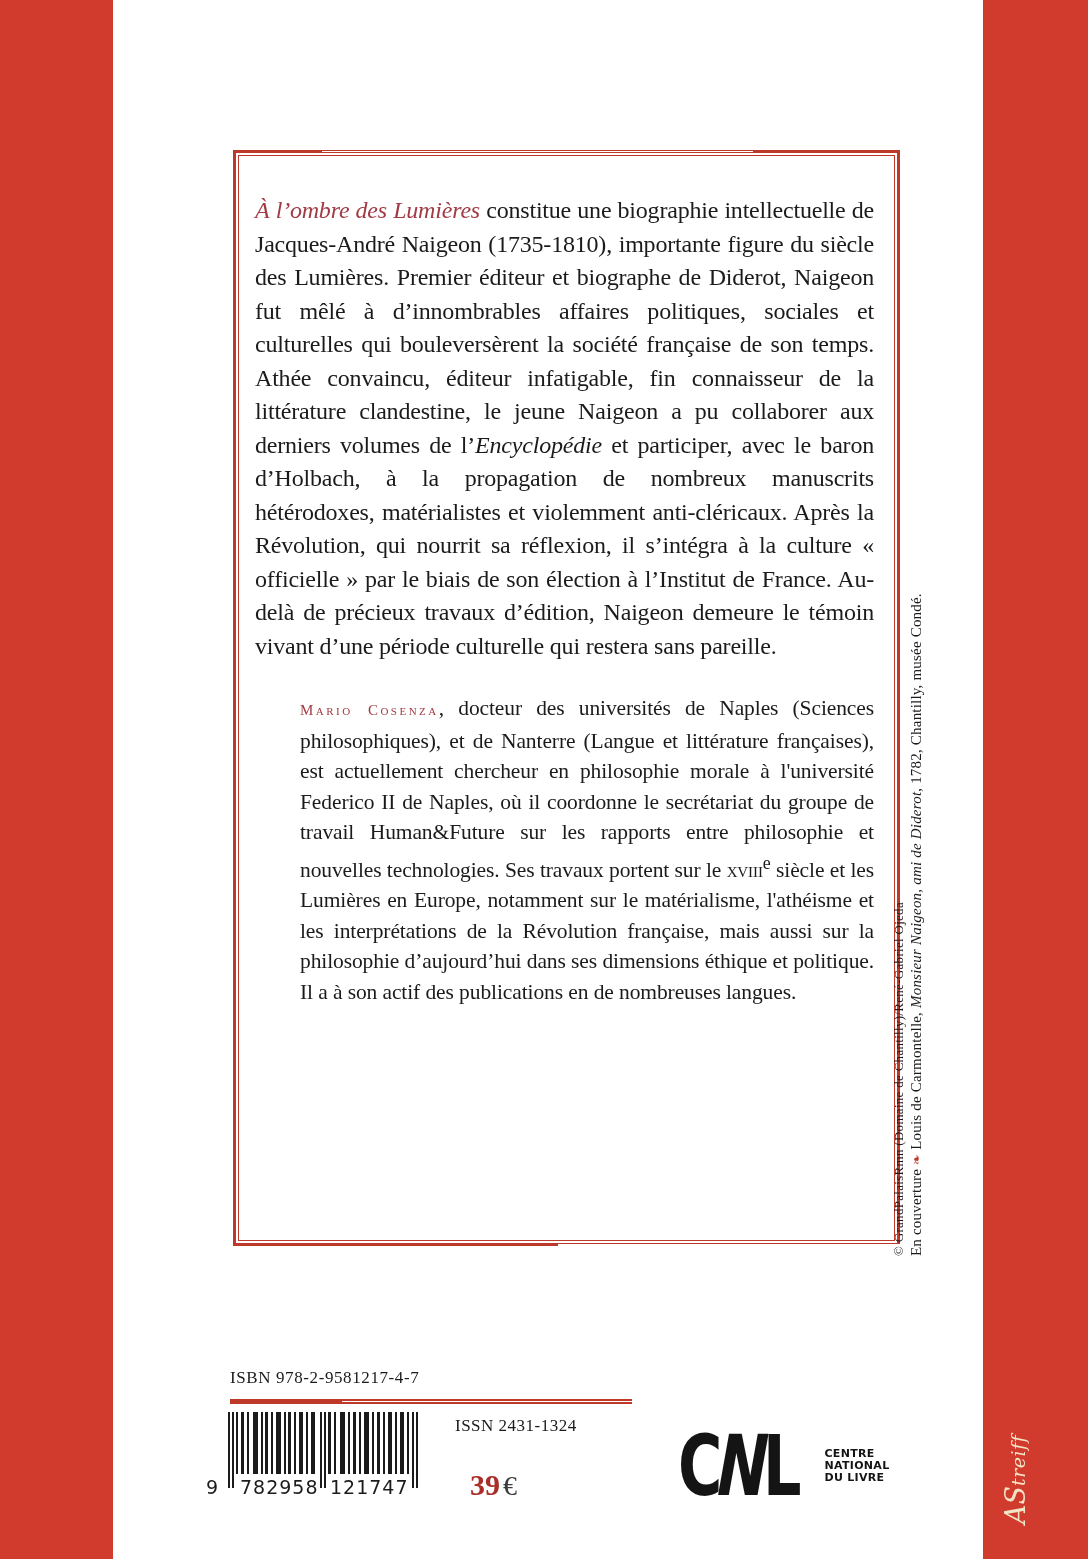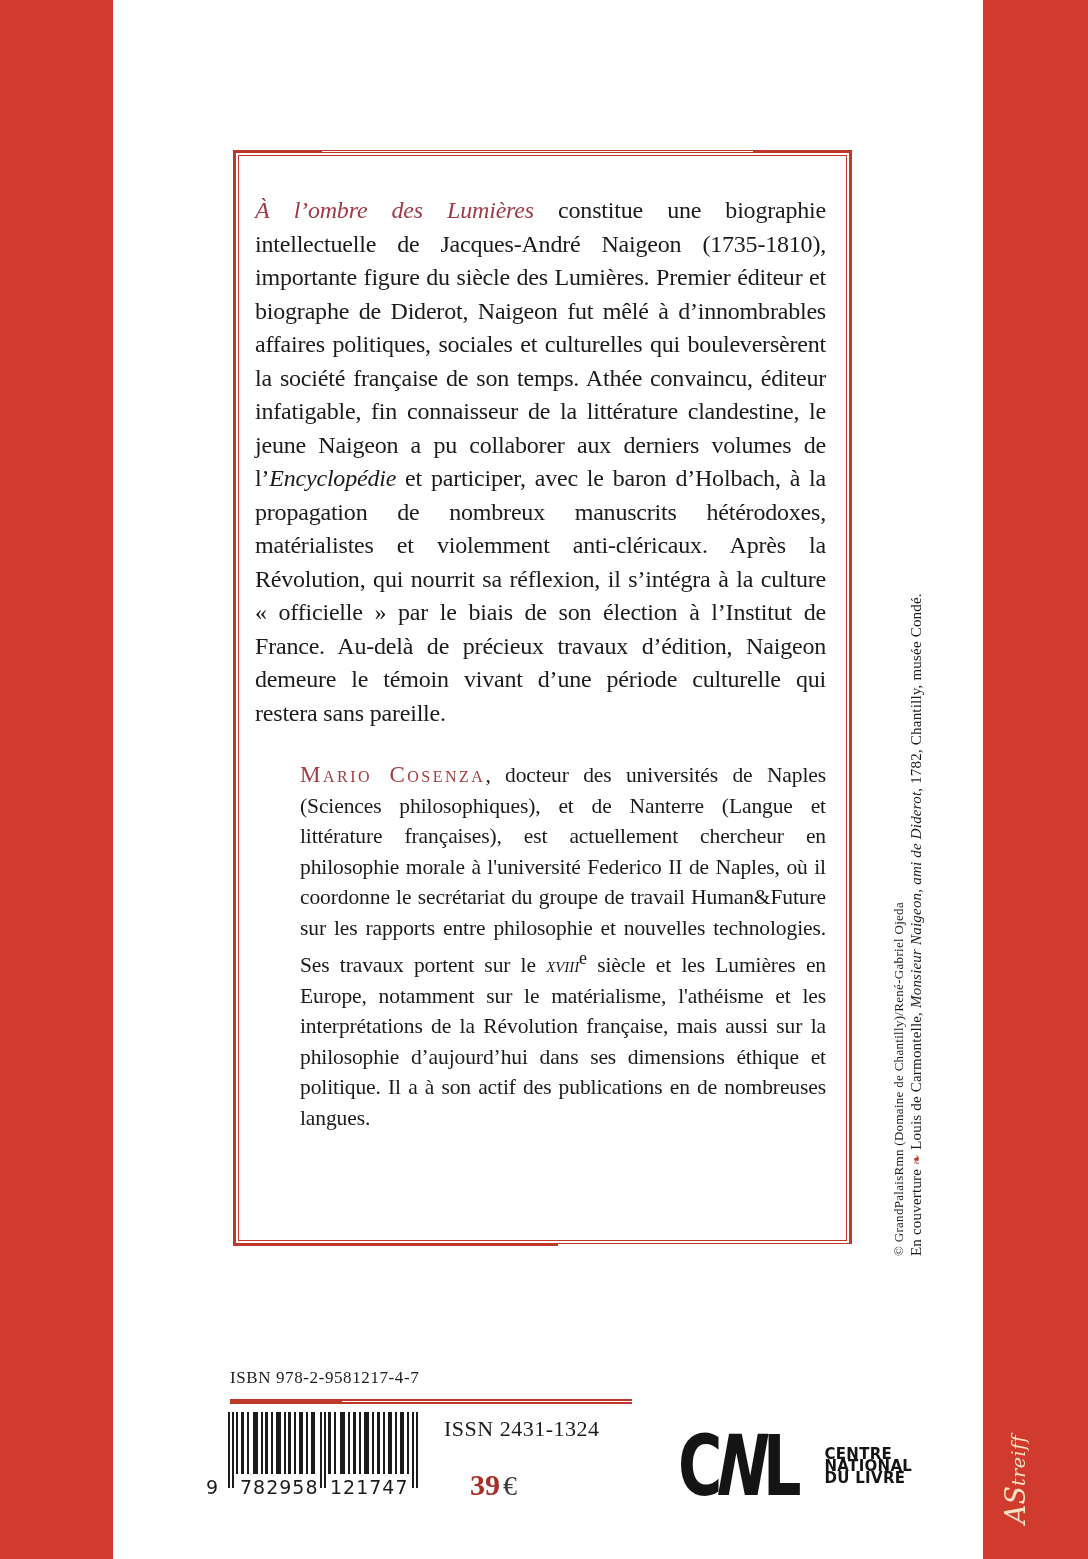--- a/index.html
+++ b/index.html
@@ -7,65 +7,65 @@
     --author_red:#a33b40; --price_red:#aa2d28; --cream:#f2e4c6; --ink:#1c1a1b;
   }
   html,body{margin:0;padding:0;background:#fff;}
   body{width:1088px;height:1559px;position:relative;overflow:hidden;
        font-family:"Liberation Serif",serif;color:var(--ink);}
   .band{position:absolute;top:0;height:1559px;background:var(--band_red);}
   .band.left{left:0;width:113px;}
   .band.right{left:983px;width:105px;}
 
   
-  .box{position:absolute;left:233px;top:150px;width:619px;height:1096px;}
+  .box{position:absolute;left:233px;top:150px;width:619px;height:1096px;padding-left:48px;}
   .b-outer{position:absolute;inset:0;border:3px solid var(--border_red);}
   .b-inner{position:absolute;inset:5px;border:1px solid var(--border_red);}
   .top-split{position:absolute;left:89px;top:1px;width:431px;height:1px;background:#fff;}
   .bottom-thin{position:absolute;left:325px;right:0;bottom:0;height:2px;background:#fff;}
   .box-content{position:absolute;inset:6px;padding:14px 20px 0 16px;}
 
   .blurb{font-size:24px;line-height:33.5px;text-align:justify;letter-spacing:-0.2px;}
   .blurb .title{font-style:italic;color:var(--title_red);}
   .blurb .ital{font-style:italic;}
 
   .bio{margin:30px 0 0 45px;font-size:21.5px;line-height:30.5px;text-align:justify;letter-spacing:-0.1px;}
-  .bio .author{font-variant:small-caps;color:var(--author_red);letter-spacing:2.5px;font-size:23px;}
-  .bio .scaps{font-variant:small-caps;font-style:italic;}
+  .bio .author{font-variant:small-caps;color:var(--author_red);letter-spacing:2.5px;font-size:15px;}
+  .bio .scaps{font-variant:small-caps;}
 
   
   .vtx{position:absolute;white-space:nowrap;transform:rotate(-90deg);transform-origin:0 0;}
   .credit1{left:908px;top:1256px;font-size:15px;letter-spacing:0.2px;}
   .credit1 .ital{font-style:italic;}
   .credit1 .fleuron{color:var(--border_red);font-family:"DejaVu Sans",sans-serif;font-size:13px;}
   .credit2{left:891px;top:1256px;font-size:13px;letter-spacing:0.3px;}
 
   
   .isbn{position:absolute;left:230px;top:1368px;font-size:17px;letter-spacing:0.6px;}
   .rule{position:absolute;left:230px;top:1399px;width:402px;height:5px;}
   .rule .thick{position:absolute;left:0;top:0;width:112px;height:5px;background:var(--border_red);}
   .rule .dbl{position:absolute;left:112px;right:0;top:0;height:5px;
     background:linear-gradient(var(--border_red) 0 1.5px,#fff 1.5px 3px,var(--border_red) 3px 100%);}
-  .issn{position:absolute;left:444px;top:1416px;font-size:22px;letter-spacing:0.5px;}
+  .issn{position:absolute;left:455px;top:1416px;font-size:17px;letter-spacing:0.5px;}
 
   .barcode{position:absolute;left:228px;top:1412px;width:190px;height:80px;}
   .bc-digit{position:absolute;font-family:"DejaVu Sans",sans-serif;font-size:19px;background:#fff;}
   .bc-9{left:206px;top:1476px;}
   .bc-g1{left:240px;top:1476px;width:76px;text-align:left;letter-spacing:1px;}
   .bc-g2{left:330px;top:1476px;width:76px;text-align:left;letter-spacing:1px;}
 
   .price{position:absolute;left:438px;top:1468px;font-weight:bold;font-size:30px;}
   .price .val{color:var(--price_red);margin-left:32px;}
   .price .cur{color:#3c3c3c;font-size:28px;font-weight:normal;margin-left:3px;}
 
   .cnl{position:absolute;left:678px;top:1424px;display:flex;color:#141414;}
   .cnl-acronym{font-family:"DejaVu Sans",sans-serif;font-weight:bold;font-size:84px;line-height:84px;
     letter-spacing:-7px;transform:scaleX(0.72);transform-origin:left top;}
   .cnl-acronym .n{display:inline-block;transform:skewX(-14deg);}
-  .cnl-label{font-family:"DejaVu Sans",sans-serif;font-weight:bold;font-size:15px;line-height:12px;
+  .cnl-label{font-family:"DejaVu Sans",sans-serif;font-weight:bold;font-size:11px;line-height:12px;
     letter-spacing:0.3px;margin:24px 0 0 -18px;}
   .cnl-label div{white-space:nowrap;}
 
   .pubmark{left:1000px;top:1524px;color:var(--cream);font-style:italic;font-family:"DejaVu Serif",serif;}
   .pubmark .as{font-size:27px;}
   .pubmark .rest{font-size:19px;letter-spacing:0.5px;}
 </style>
 </head>
 <body>
 

